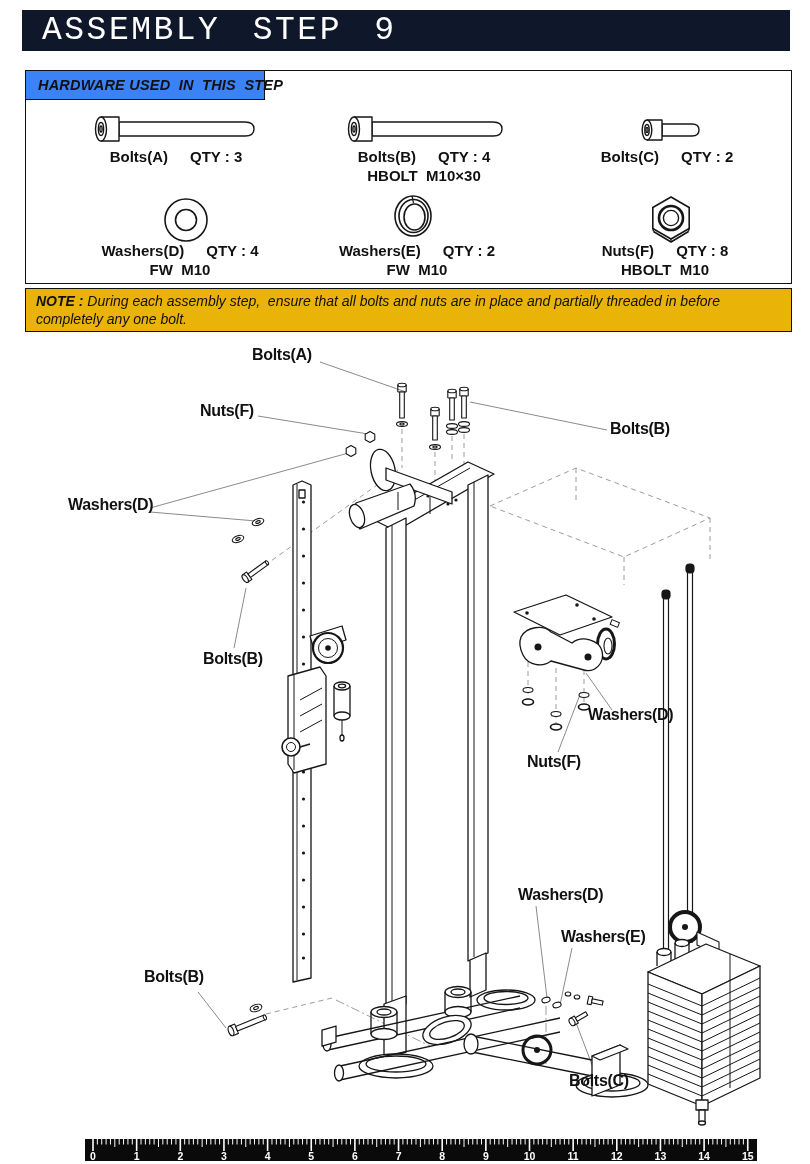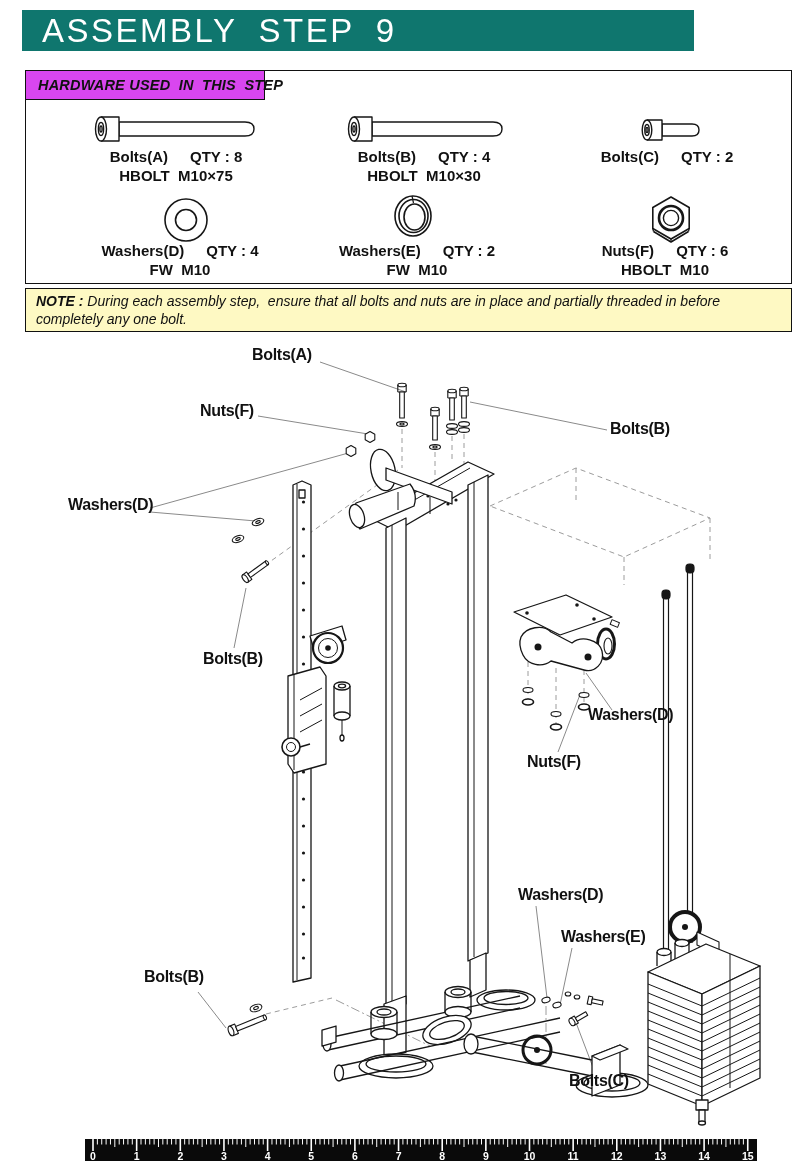--- a/index.html
+++ b/index.html
@@ -2,33 +2,33 @@
 <html><head>
 <meta charset="utf-8">
 <style>
   html,body{margin:0;padding:0;}
   body{
     width:810px;height:1164px;position:relative;background:#ffffff;
     font-family:"Liberation Sans",sans-serif;color:#111;overflow:hidden;
   }
   .abs{position:absolute;}
   .title-bar{
-    left:22px;top:10px;width:672px;height:41px;background:#0f766e;color:#fff;
+    left:22px;top:10px;width:768px;height:41px;background:#0f172a;color:#fff;
     font-size:33px;font-weight:400;letter-spacing:2.5px;word-spacing:10px;
-    line-height:42px;padding-left:20px;box-sizing:border-box;white-space:pre;
+    line-height:42px;padding-left:20px;box-sizing:border-box;white-space:pre;font-family:Liberation Mono, monospace;
   }
   .hw-box{left:25px;top:70px;width:767px;height:214px;border:1.6px solid #111;box-sizing:border-box;background:#fff;}
   .hw-header{
     left:25px;top:70px;width:240px;height:30px;border:1.6px solid #111;box-sizing:border-box;
-    background:#d946ef;display:flex;align-items:center;padding-left:12px;
+    background:#3b82f6;display:flex;align-items:center;padding-left:12px;
     font-weight:700;font-style:italic;font-size:14.5px;white-space:pre;letter-spacing:0.2px;
   }
   .note-box{
     left:25px;top:288px;width:767px;height:44px;border:1.6px solid #111;box-sizing:border-box;
-    padding:4px 10px;font-style:italic;font-size:14px;line-height:17.5px;background:#fef9c3;
+    padding:4px 10px;font-style:italic;font-size:14px;line-height:17.5px;background:#eab308;
   }
   .note-label{font-weight:700;}
   .note-text{white-space:pre-wrap;}
   .hw-text{width:260px;text-align:center;font-weight:700;font-size:15px;line-height:19px;}
   .hw-l1{display:flex;justify-content:center;gap:22px;white-space:pre;}
   .hw-l2{white-space:pre;}
   .dlabel{position:absolute;font-weight:700;font-size:16px;letter-spacing:-0.3px;white-space:nowrap;}
   #ruler-svg text{fill:#fff;font-family:"Liberation Sans",sans-serif;font-weight:700;font-size:10.5px;}
   svg{display:block;}
 </style>
@@ -85,40 +85,39 @@
   <g fill="#fff" stroke="#161616" stroke-width="1.6" stroke-linejoin="round">
     <polygon points="22,2 40.2,12.5 40.2,33.5 22,44 3.8,33.5 3.8,12.5"></polygon>
     <path d="M4.5,36.5 L22,47 L39.5,36.5" fill="none"></path>
     <path d="M22,44 L22,47 M3.8,33.5 L4.5,36.5 M40.2,33.5 L39.5,36.5" fill="none" stroke-width="1.2"></path>
     <circle cx="22" cy="23" r="12" stroke-width="2.6" fill="none"></circle>
     <circle cx="22" cy="23" r="7.6" stroke-width="1.4" fill="none"></circle>
   </g>
 </svg>
 
 <div class="abs hw-text" style="left:46px;top:147px">
-  <div class="hw-l1"><span>Bolts(A)</span><span>QTY : 8</span></div>
-  <div class="hw-l2">HBOLT  M10×75</div>
+  <div class="hw-l1"><span>Bolts(A)</span><span>QTY : 3</span></div>
 </div>
 <div class="abs hw-text" style="left:294px;top:147px">
   <div class="hw-l1"><span>Bolts(B)</span><span>QTY : 4</span></div>
   <div class="hw-l2">HBOLT  M10×30</div>
 </div>
 <div class="abs hw-text" style="left:537px;top:147px">
   <div class="hw-l1"><span>Bolts(C)</span><span>QTY : 2</span></div>
 </div>
 <div class="abs hw-text" style="left:50px;top:241px">
   <div class="hw-l1"><span>Washers(D)</span><span>QTY : 4</span></div>
   <div class="hw-l2">FW  M10</div>
 </div>
 <div class="abs hw-text" style="left:287px;top:241px">
   <div class="hw-l1"><span>Washers(E)</span><span>QTY : 2</span></div>
   <div class="hw-l2">FW  M10</div>
 </div>
 <div class="abs hw-text" style="left:535px;top:241px">
-  <div class="hw-l1"><span>Nuts(F)</span><span>QTY : 6</span></div>
+  <div class="hw-l1"><span>Nuts(F)</span><span>QTY : 8</span></div>
   <div class="hw-l2">HBOLT  M10</div>
 </div>
 
 <div class="abs note-box">
   <span class="note-label">NOTE : </span><span class="note-text">During each assembly step,  ensure that all bolts and nuts are in place and partially threaded in before completely any one bolt.</span>
 </div>
 
 <svg class="abs" style="left:0;top:340px" width="810" height="790" viewBox="0 340 810 790">
 
   <g fill="none" stroke="#9c9c9c" stroke-width="1" stroke-dasharray="5 4">

